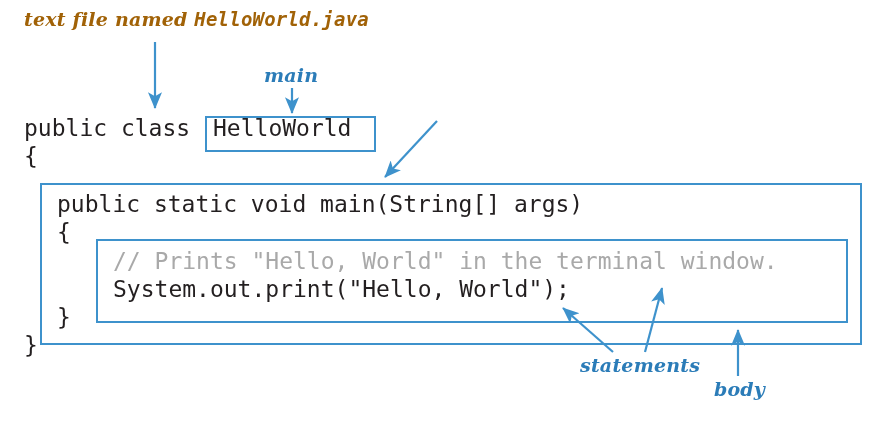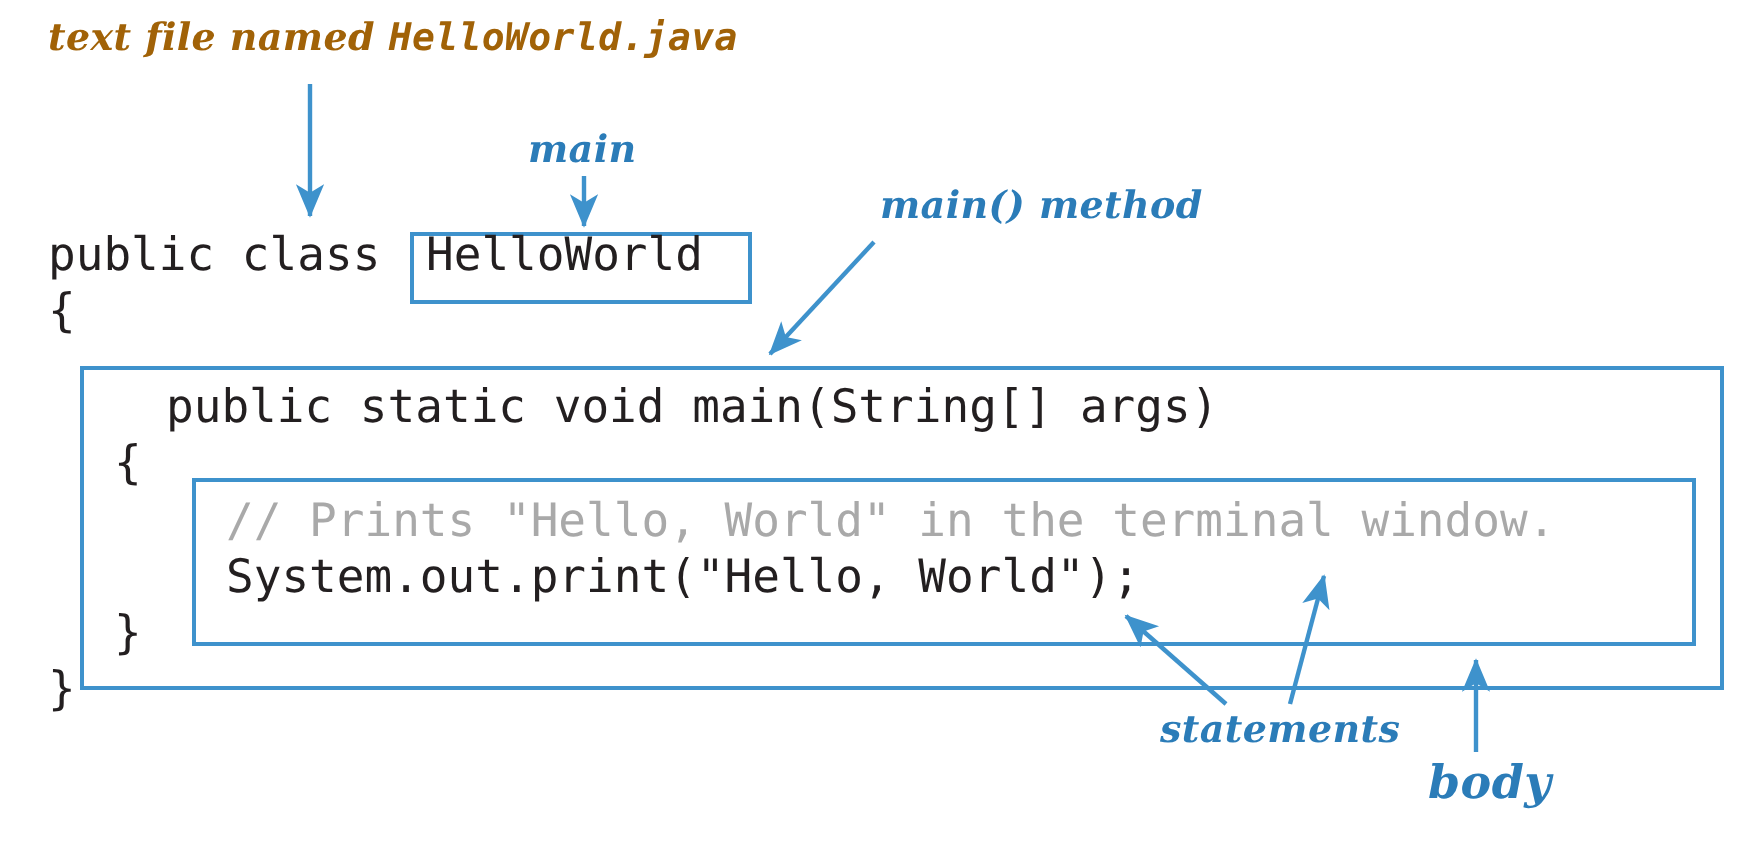--- a/index.html
+++ b/index.html
@@ -29,21 +29,21 @@
   .anno .mono {
     font-family: "DejaVu Sans Mono", monospace;
     font-style: italic;
     font-weight: 700;
   }
 
   #lbl-file   { left: 24px;  top: 8px;   font-size: 19px; }
   #lbl-name   { left: 264px; top: 64px;  font-size: 19px; }
   #lbl-main   { left: 440px; top: 92px;  font-size: 19px; }
   #lbl-stmts  { left: 580px; top: 354px; font-size: 19px; }
-  #lbl-body   { left: 714px; top: 378px; font-size: 23px; }
+  #lbl-body   { left: 714px; top: 378px; font-size: 19px; }
 
   
   .code {
     position: absolute;
     font-family: "DejaVu Sans Mono", monospace;
     font-size: 23px;
     line-height: 28px;
     color: #231f20;
     white-space: pre;
     letter-spacing: 0px;
@@ -84,31 +84,30 @@
 
 <div id="fig" style="background: rgb(255, 255, 255);">
 
   <div class="box" id="box-body" style="border-color: rgb(62, 146, 204);"></div>
   <div class="box" id="box-stmts" style="border-color: rgb(62, 146, 204);"></div>
   <div class="box" id="box-name" style="border-color: rgb(62, 146, 204);"></div>
 
   <div class="code" id="code-classname" style="left: 213px; top: 114px; color: rgb(35, 31, 32);">HelloWorld</div>
   <div class="code" id="code-classline" style="color: rgb(35, 31, 32);"><span>public class</span></div>
   <div class="code" id="code-openbrace" style="color: rgb(35, 31, 32);">{</div>
-  <div class="code" id="code-mainsig" style="color: rgb(35, 31, 32); margin-left: 26px;">public static void main(String[] args)</div>
+  <div class="code" id="code-mainsig" style="color: rgb(35, 31, 32);">public static void main(String[] args)</div>
   <div class="code" id="code-mainopen" style="color: rgb(35, 31, 32);">{</div>
   <div class="code comment" id="code-comment" style="color: rgb(169, 169, 169);">// Prints "Hello, World" in the terminal window.</div>
   <div class="code" id="code-print" style="color: rgb(35, 31, 32);">System.out.print("Hello, World");</div>
   <div class="code" id="code-mainclose" style="color: rgb(35, 31, 32);">}</div>
   <div class="code" id="code-closebrace" style="color: rgb(35, 31, 32);">}</div>
 
   <div class="anno" id="lbl-file" style="color: #a16207;"><span>text file named </span><span class="mono">HelloWorld.java</span></div>
 
   <div class="anno" id="lbl-name" style="color: rgb(43, 124, 184);">main</div>
-  <div class="anno" id="lbl-main" style="color: rgb(43, 124, 184);">main() method</div>
   <div class="anno" id="lbl-stmts" style="color: rgb(43, 124, 184);">statements</div>
   <div class="anno" id="lbl-body" style="color: rgb(43, 124, 184);">body</div>
 
   <svg id="arrows" viewBox="0 0 880 422">
     <defs>
       <marker id="ah" markerWidth="9" markerHeight="9" refX="7.2" refY="3.2" orient="auto" markerUnits="strokeWidth">
         <path d="M0,0 L7.6,3.2 L0,6.4 L1.9,3.2 z" fill="#3e92cc"></path>
       </marker>
     </defs>
 

